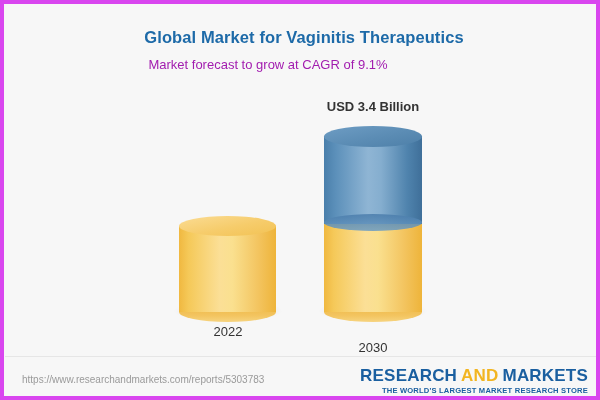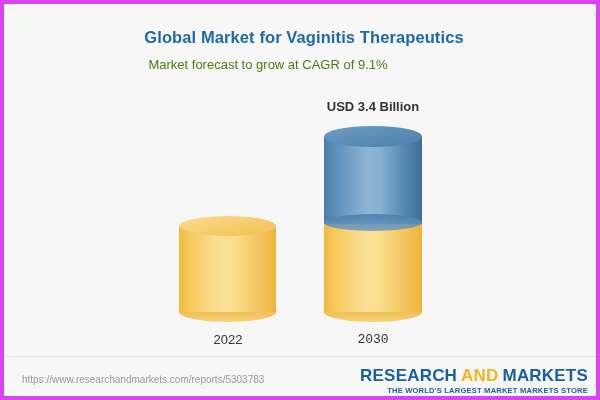--- a/index.html
+++ b/index.html
@@ -33,21 +33,21 @@
     color: #1d6aa8;
     letter-spacing: 0.1px;
   }
   .chart-subtitle {
     position: absolute;
     top: 53px;
     left: 0;
     width: 528px;
     text-align: center;
     font-size: 13px;
-    color: #4d7c0f;
+    color: #a21caf;
   }
 
   
   .plot {
     position: absolute;
     top: 0;
     left: 0;
     width: 600px;
     height: 352px;
   }
@@ -120,21 +120,20 @@
     font-weight: bold;
     color: #333333;
     white-space: nowrap;
   }
   .cat-label {
     position: absolute;
     text-align: center;
     font-size: 13px;
     color: #333333;
     white-space: nowrap;
-    margin-top: 8px;
   }
 
   
   .footer-rule {
     position: absolute;
     left: 1px;
     top: 352px;
     width: 598px;
     height: 1px;
     background: #e6e6e6;
@@ -212,28 +211,28 @@
 
       <div class="cyl-seg seg-blue" style="top:10px; height:88px;"></div>
 
       <div class="seam" style="top:88px; height:17px;"></div>
 
       <div class="cap cap-blue" style="top:0px; height:21px;"></div>
     </div>
 
     <div class="value-label" style="left:269px; top:95px; width:200px;">USD 3.4 Billion</div>
 
-    <div class="cat-label" style="left:269px; top:320px; width:200px;font-family:Liberation Mono, monospace;">2030</div>
+    <div class="cat-label" style="left:269px; top:336px; width:200px;">2030</div>
 
   </div>
 
   <div class="footer-rule"></div>
 
   <div class="footer">
     <div class="footer-url">https://www.researchandmarkets.com/reports/5303783</div>
 
     <div class="logo">
       <div class="logo-main"><span>RESEARCH</span><span class="logo-and" style="margin:0 4px;">AND</span><span>MARKETS</span></div>
-      <div class="logo-tag">THE WORLD'S LARGEST MARKET MARKETS STORE</div>
+      <div class="logo-tag">THE WORLD'S LARGEST MARKET RESEARCH STORE</div>
     </div>
   </div>
 
 </div>
 
 </body></html>

